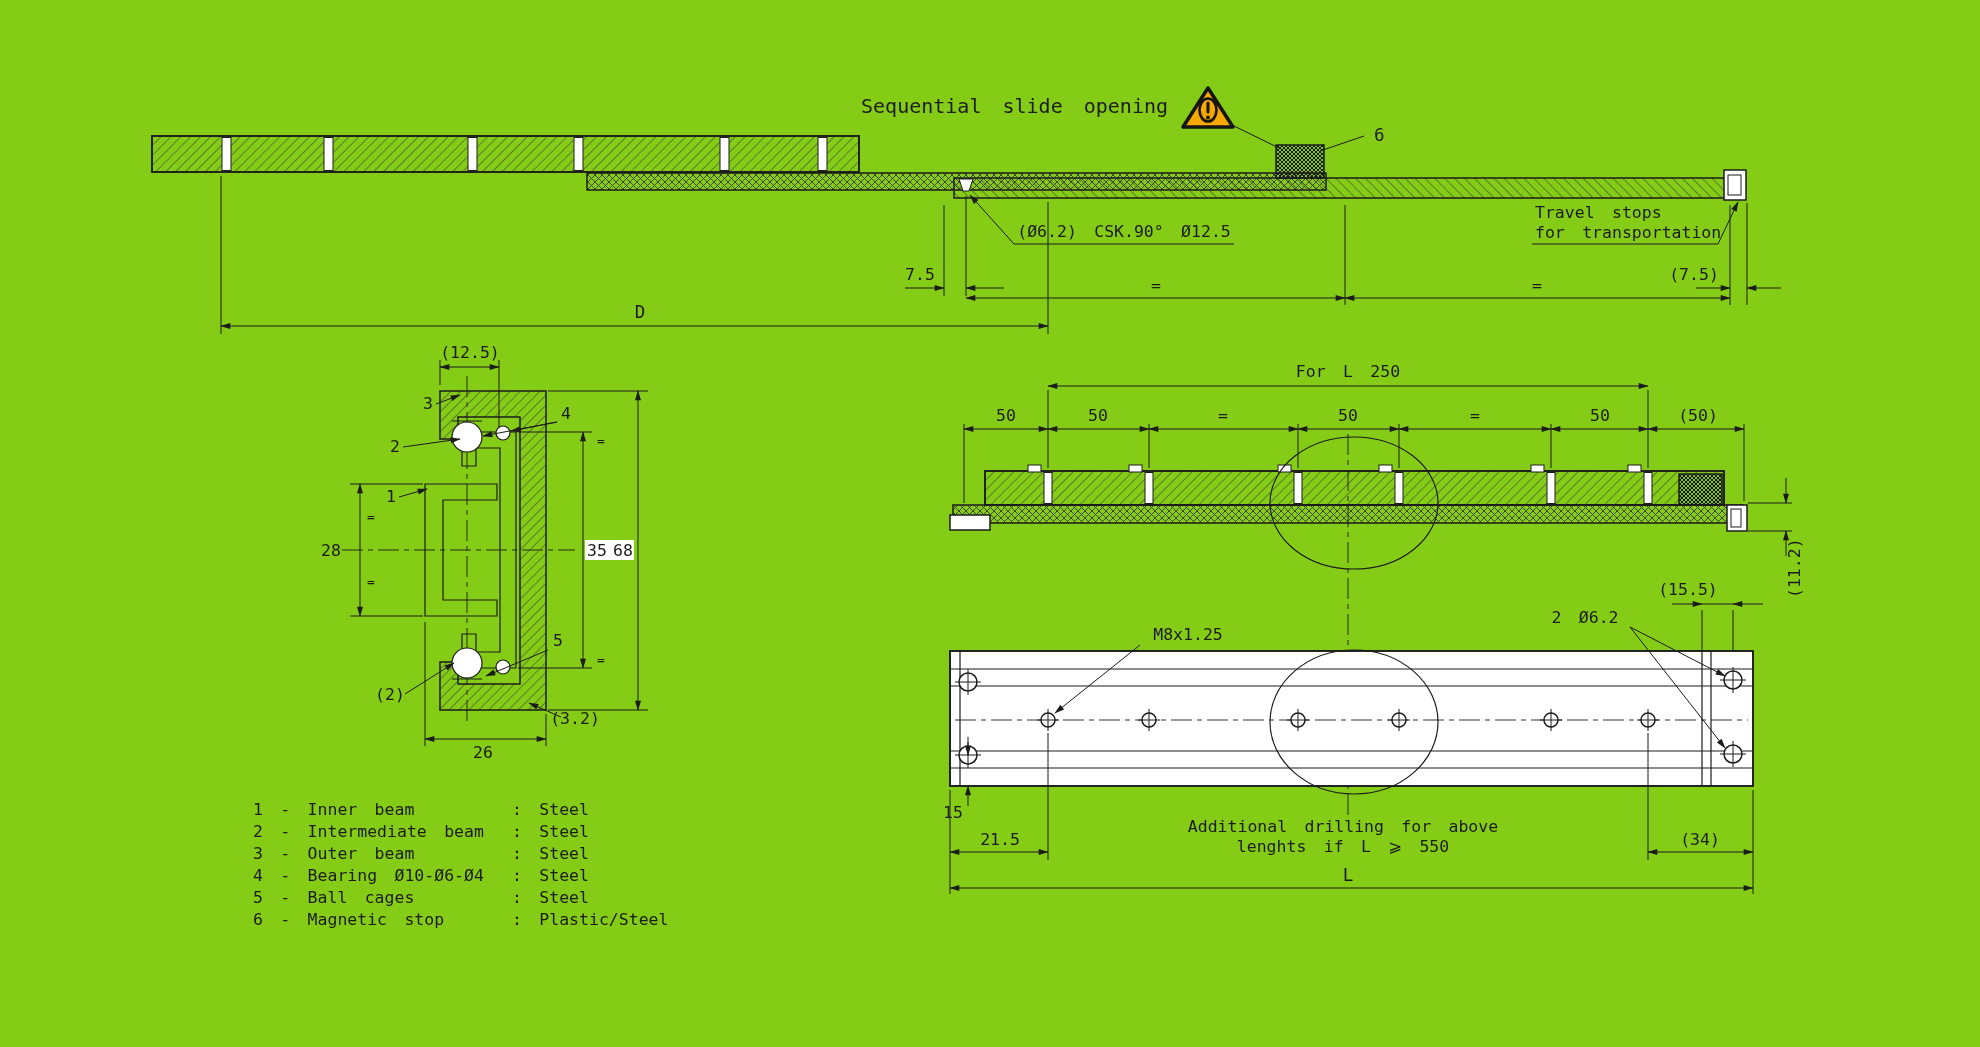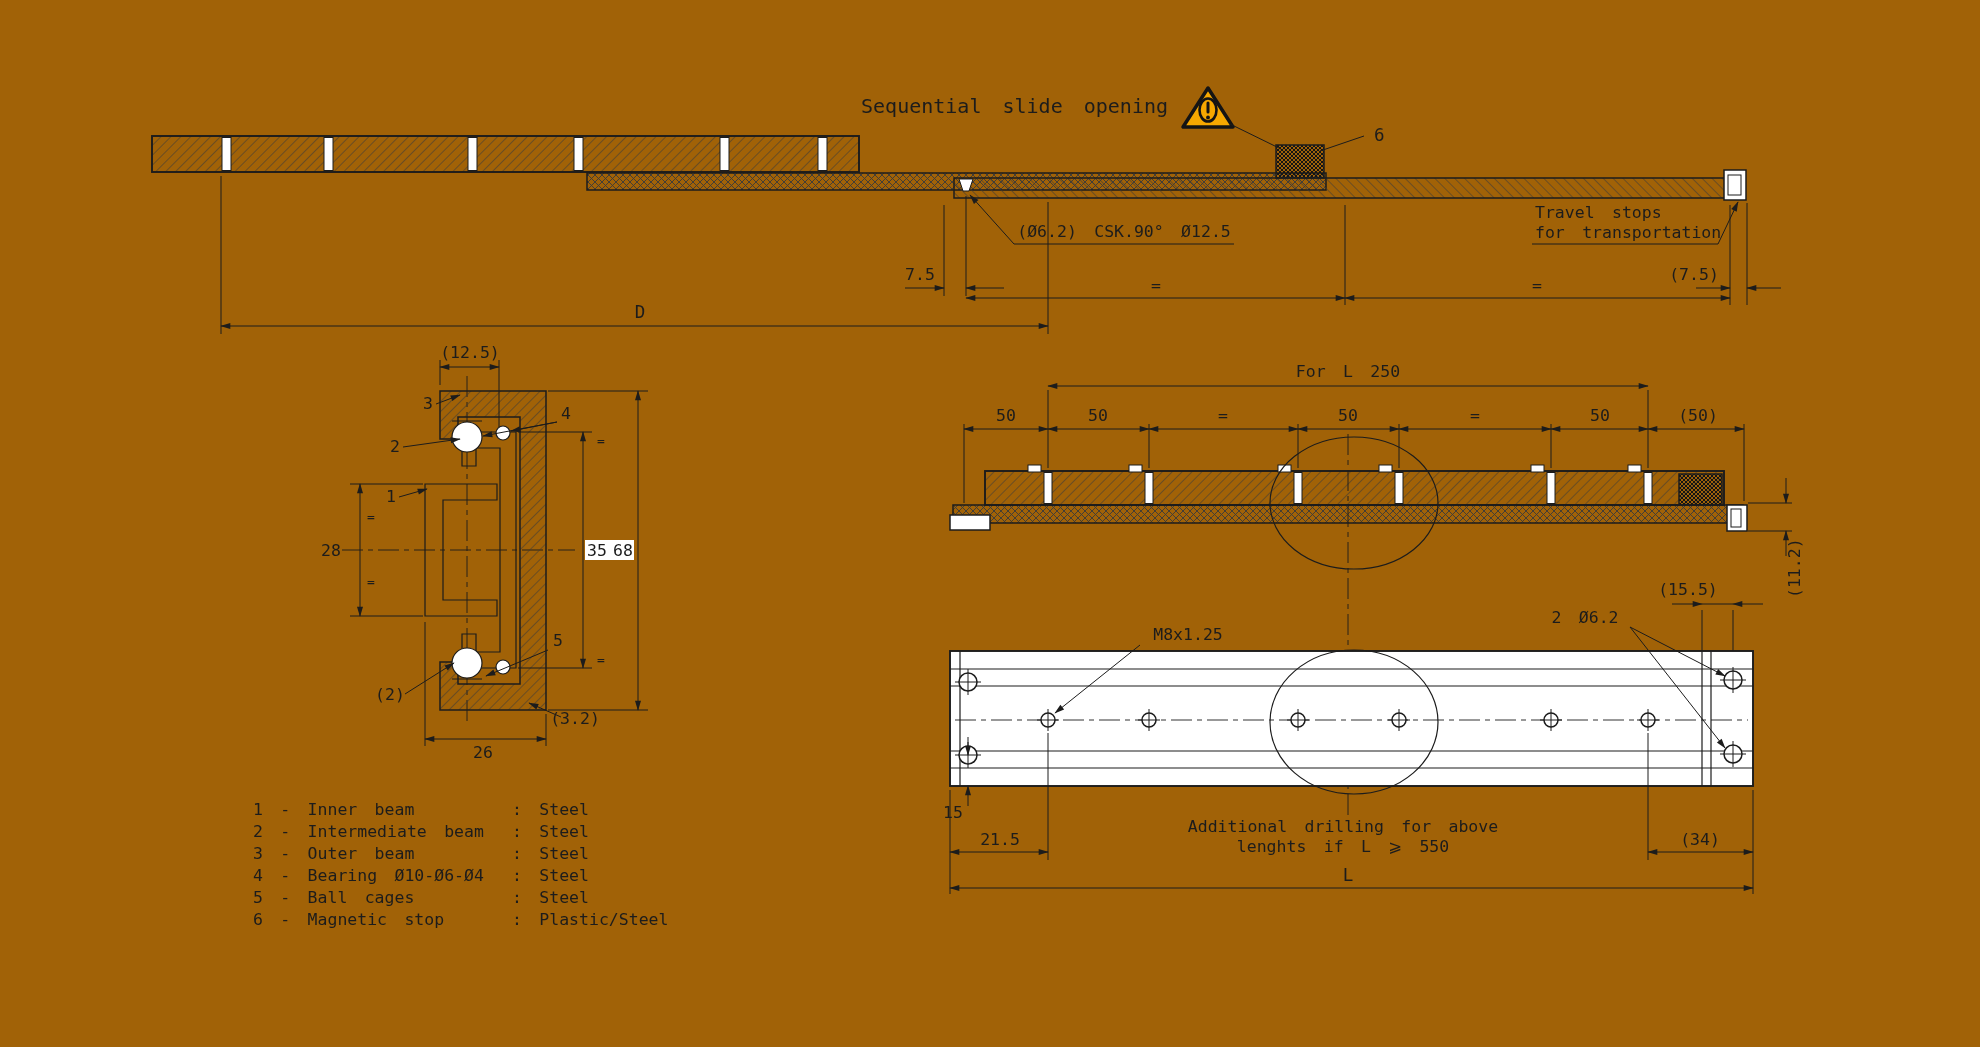--- a/index.html
+++ b/index.html
@@ -1,16 +1,16 @@
 <!DOCTYPE html>
 <html><head>
 <meta charset="utf-8">
 <style>
   html,body{margin:0;padding:0;background:#fff}
-  .stage{position:relative;width:1980px;height:1047px;background:#a16207;overflow:hidden}
+  .stage{position:relative;width:1980px;height:1047px;background:#84cc16;overflow:hidden}
   svg{display:block}
   svg text{font-family:"DejaVu Sans Mono","Liberation Mono",monospace;fill:#1c1c1c;word-spacing:.45em}
   .t13{font-size:13px}
   .t16{font-size:16.5px}
   .t17{font-size:17.5px}
   .t20{font-size:20px}
   .mid{text-anchor:middle}
   .end{text-anchor:end}
   .o2{stroke:#1c1c1c;stroke-width:1.9}
   .o15{stroke:#1c1c1c;stroke-width:1.5}

